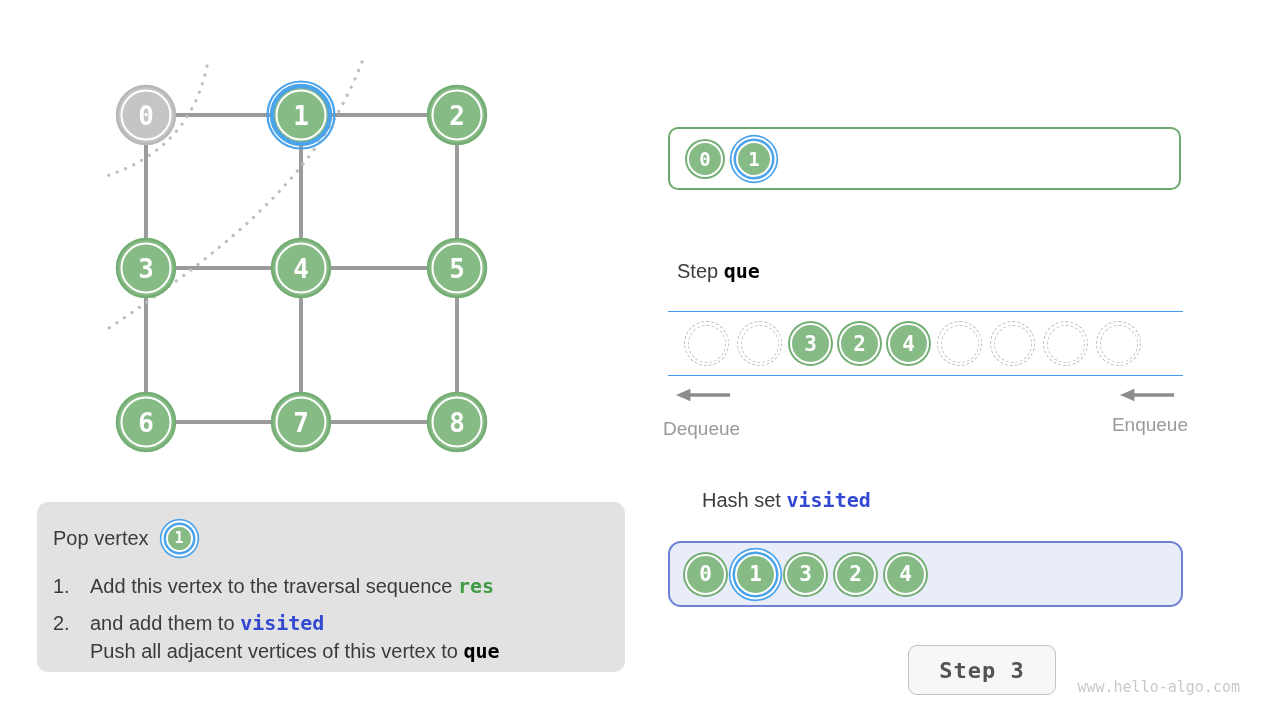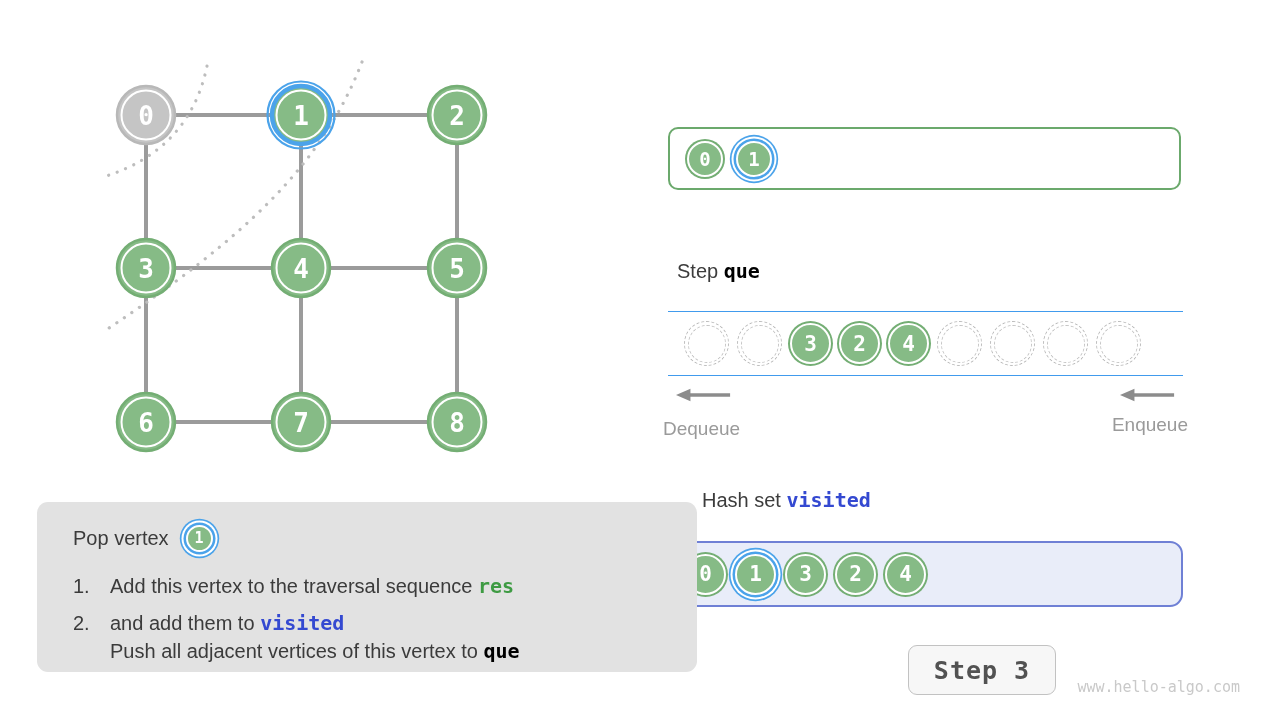--- a/index.html
+++ b/index.html
@@ -58,37 +58,37 @@
   
   .visited-box {
     position:absolute; left:668px; top:541px; width:515px; height:66px;
     background:#E9EDF9; border:2px solid #6F80D5; border-radius:13px;
     box-sizing:border-box; display:flex; align-items:center;
     padding-left:15px; gap:9px;
   }
 
   
   .instruction {
-    position:absolute; left:37px; top:502px; width:660px; height:170px;
+    position:absolute; left:37px; top:502px; width:588px; height:170px;
     background:#E2E2E2; border-radius:11px; box-sizing:border-box;
-    padding:14px 22px 0 36px; color:#3B3B3B; font-size:20px;
+    padding:14px 22px 0 16px; color:#3B3B3B; font-size:20px;
   }
   .intro-row { display:flex; align-items:center; gap:12px; height:44px; }
   .steps { margin-top:12px; }
   .step-row { display:flex; margin-bottom:9px; line-height:28px; }
   .step-num { width:37px; flex:0 0 auto; }
   .step-text { }
 
   
   .step-button {
     position:absolute; left:908px; top:645px; width:148px; height:50px;
     background:#F7F7F7; border:1.8px solid #C2C2C2; border-radius:9px;
     box-sizing:border-box; display:flex; align-items:center; justify-content:center;
     font-family:"DejaVu Sans Mono", monospace; font-weight:bold;
-    font-size:25px; color:#525252; letter-spacing:1px; cursor:pointer;
+    font-size:22px; color:#525252; letter-spacing:1px; cursor:pointer;
   }
   .watermark {
     position:absolute; right:40px; top:678px;
     font-family:"DejaVu Sans Mono", monospace; font-size:15px; color:#C9C9C9;text-align:center;
   }
 
   
   .graph-svg { position:absolute; left:0; top:0; }
   .vtx {
     fill:#fff; font-family:"DejaVu Sans Mono", monospace;

